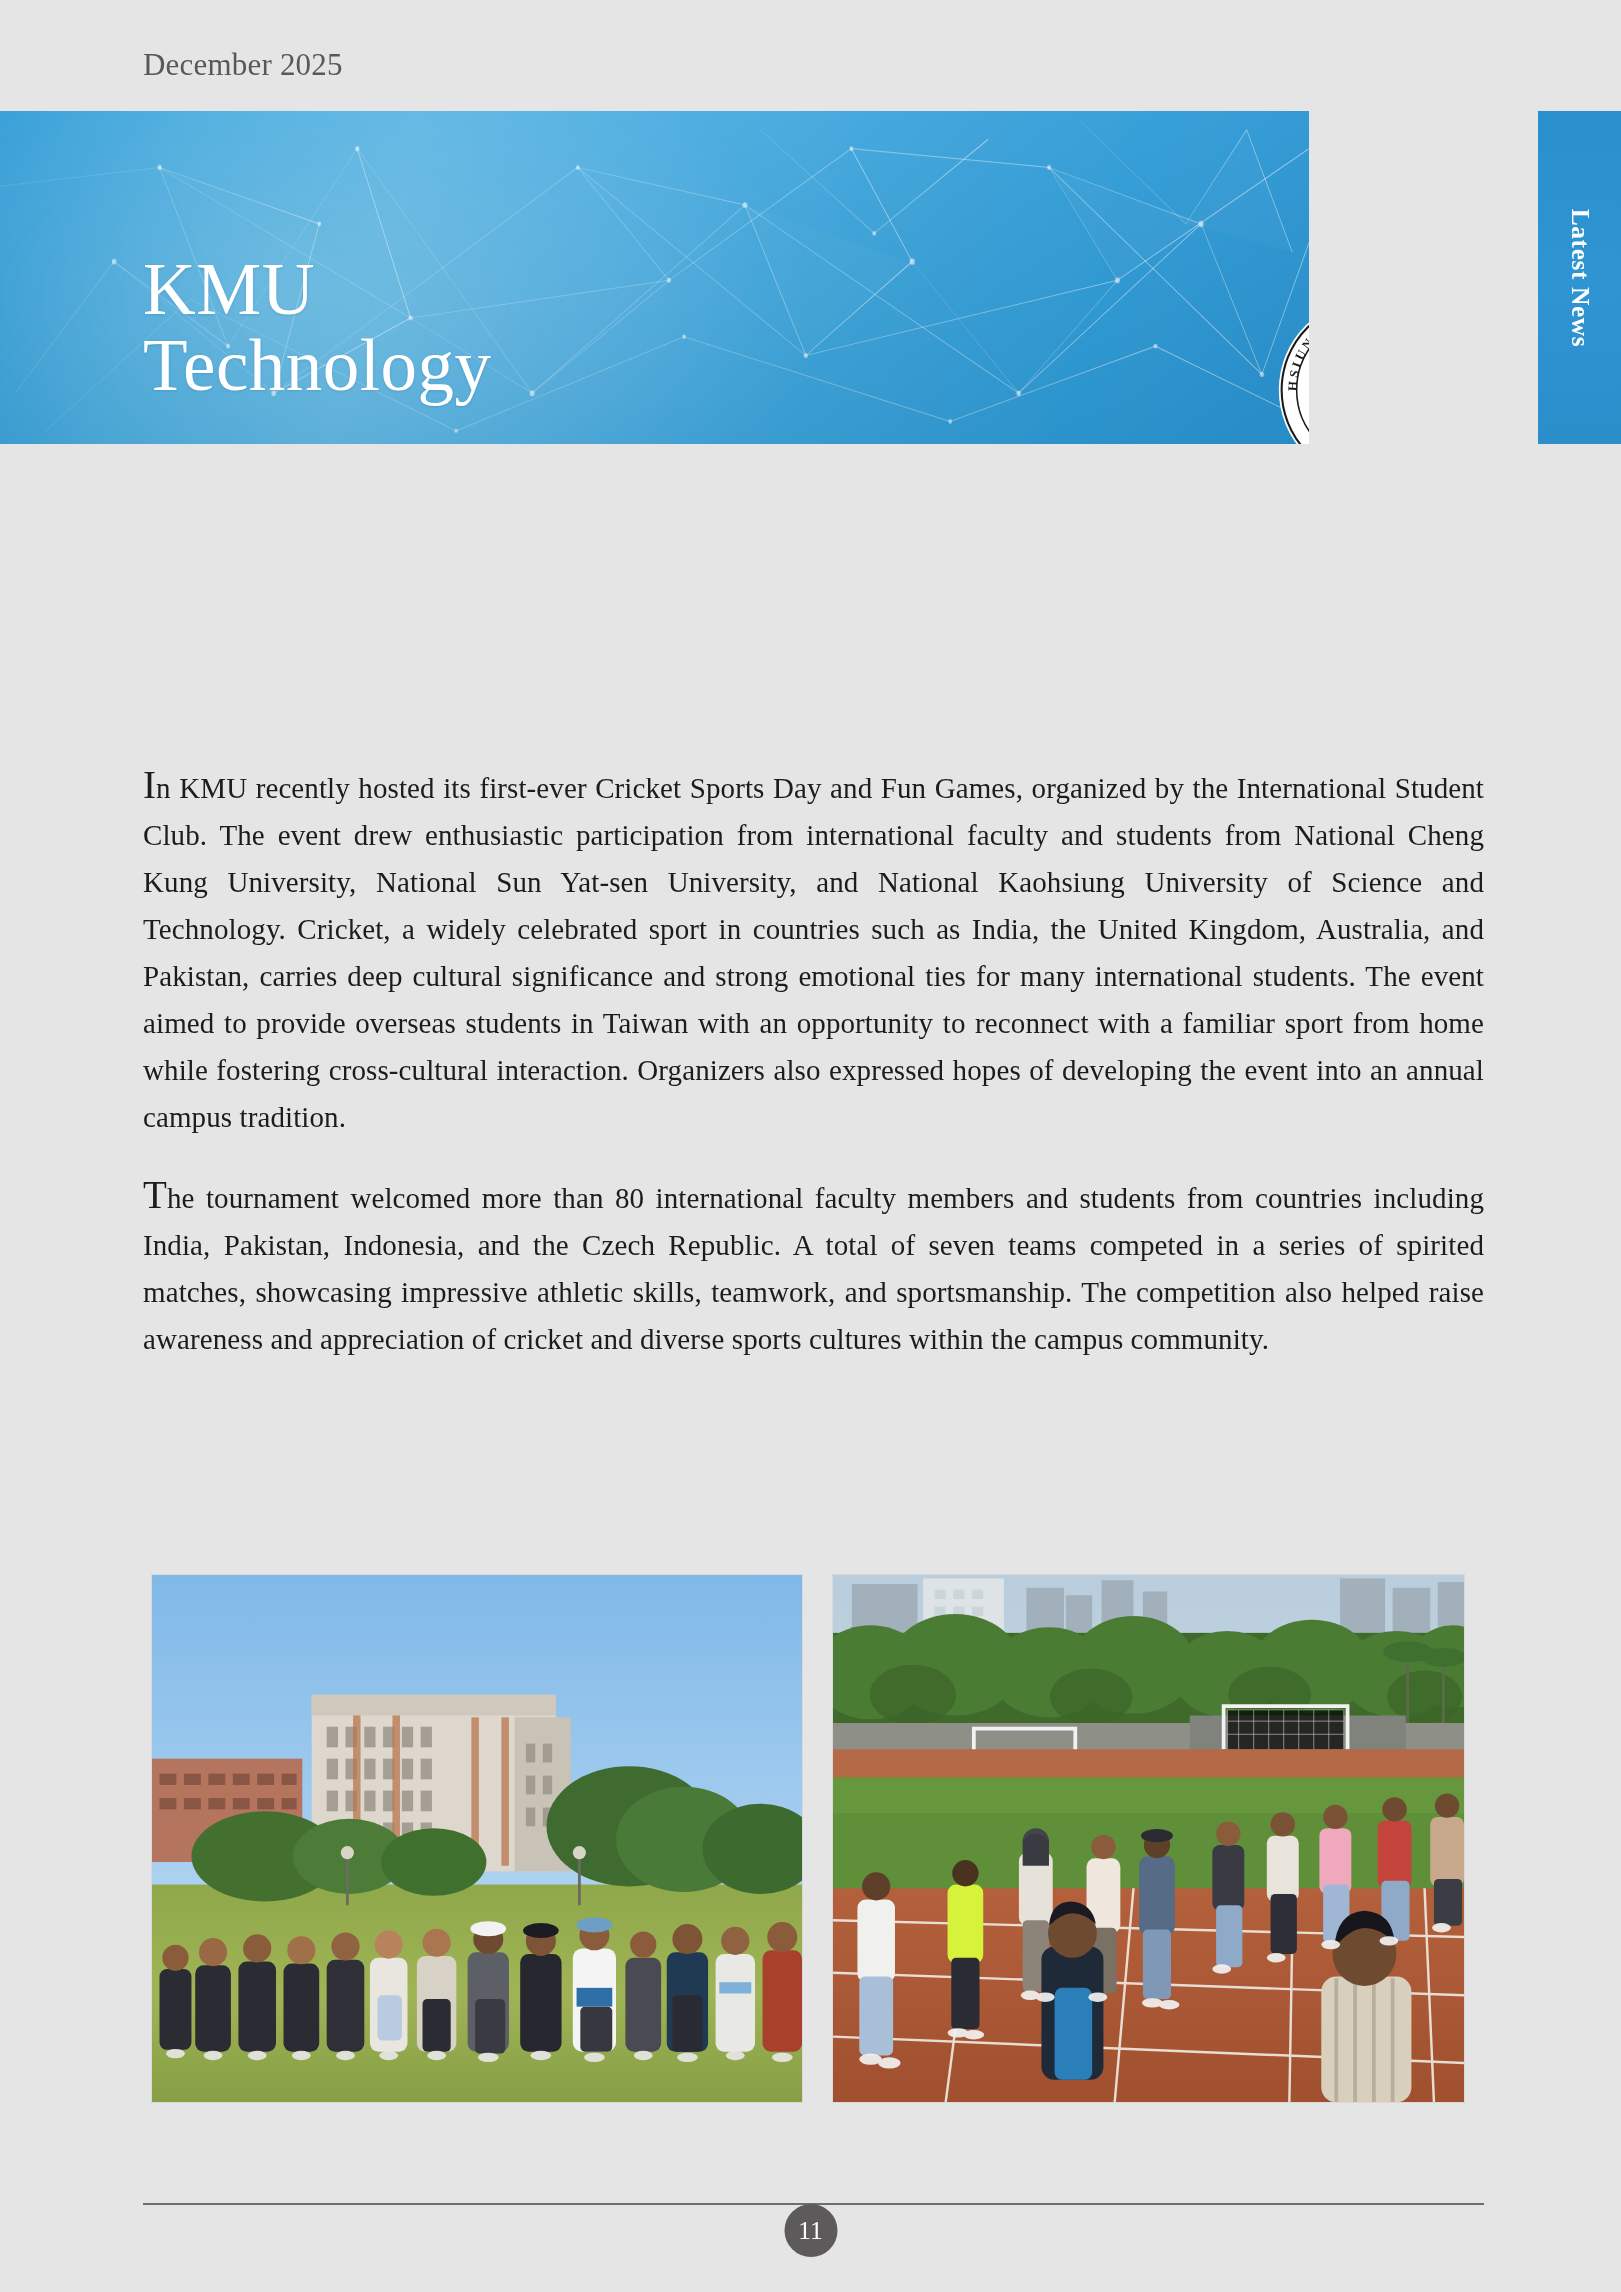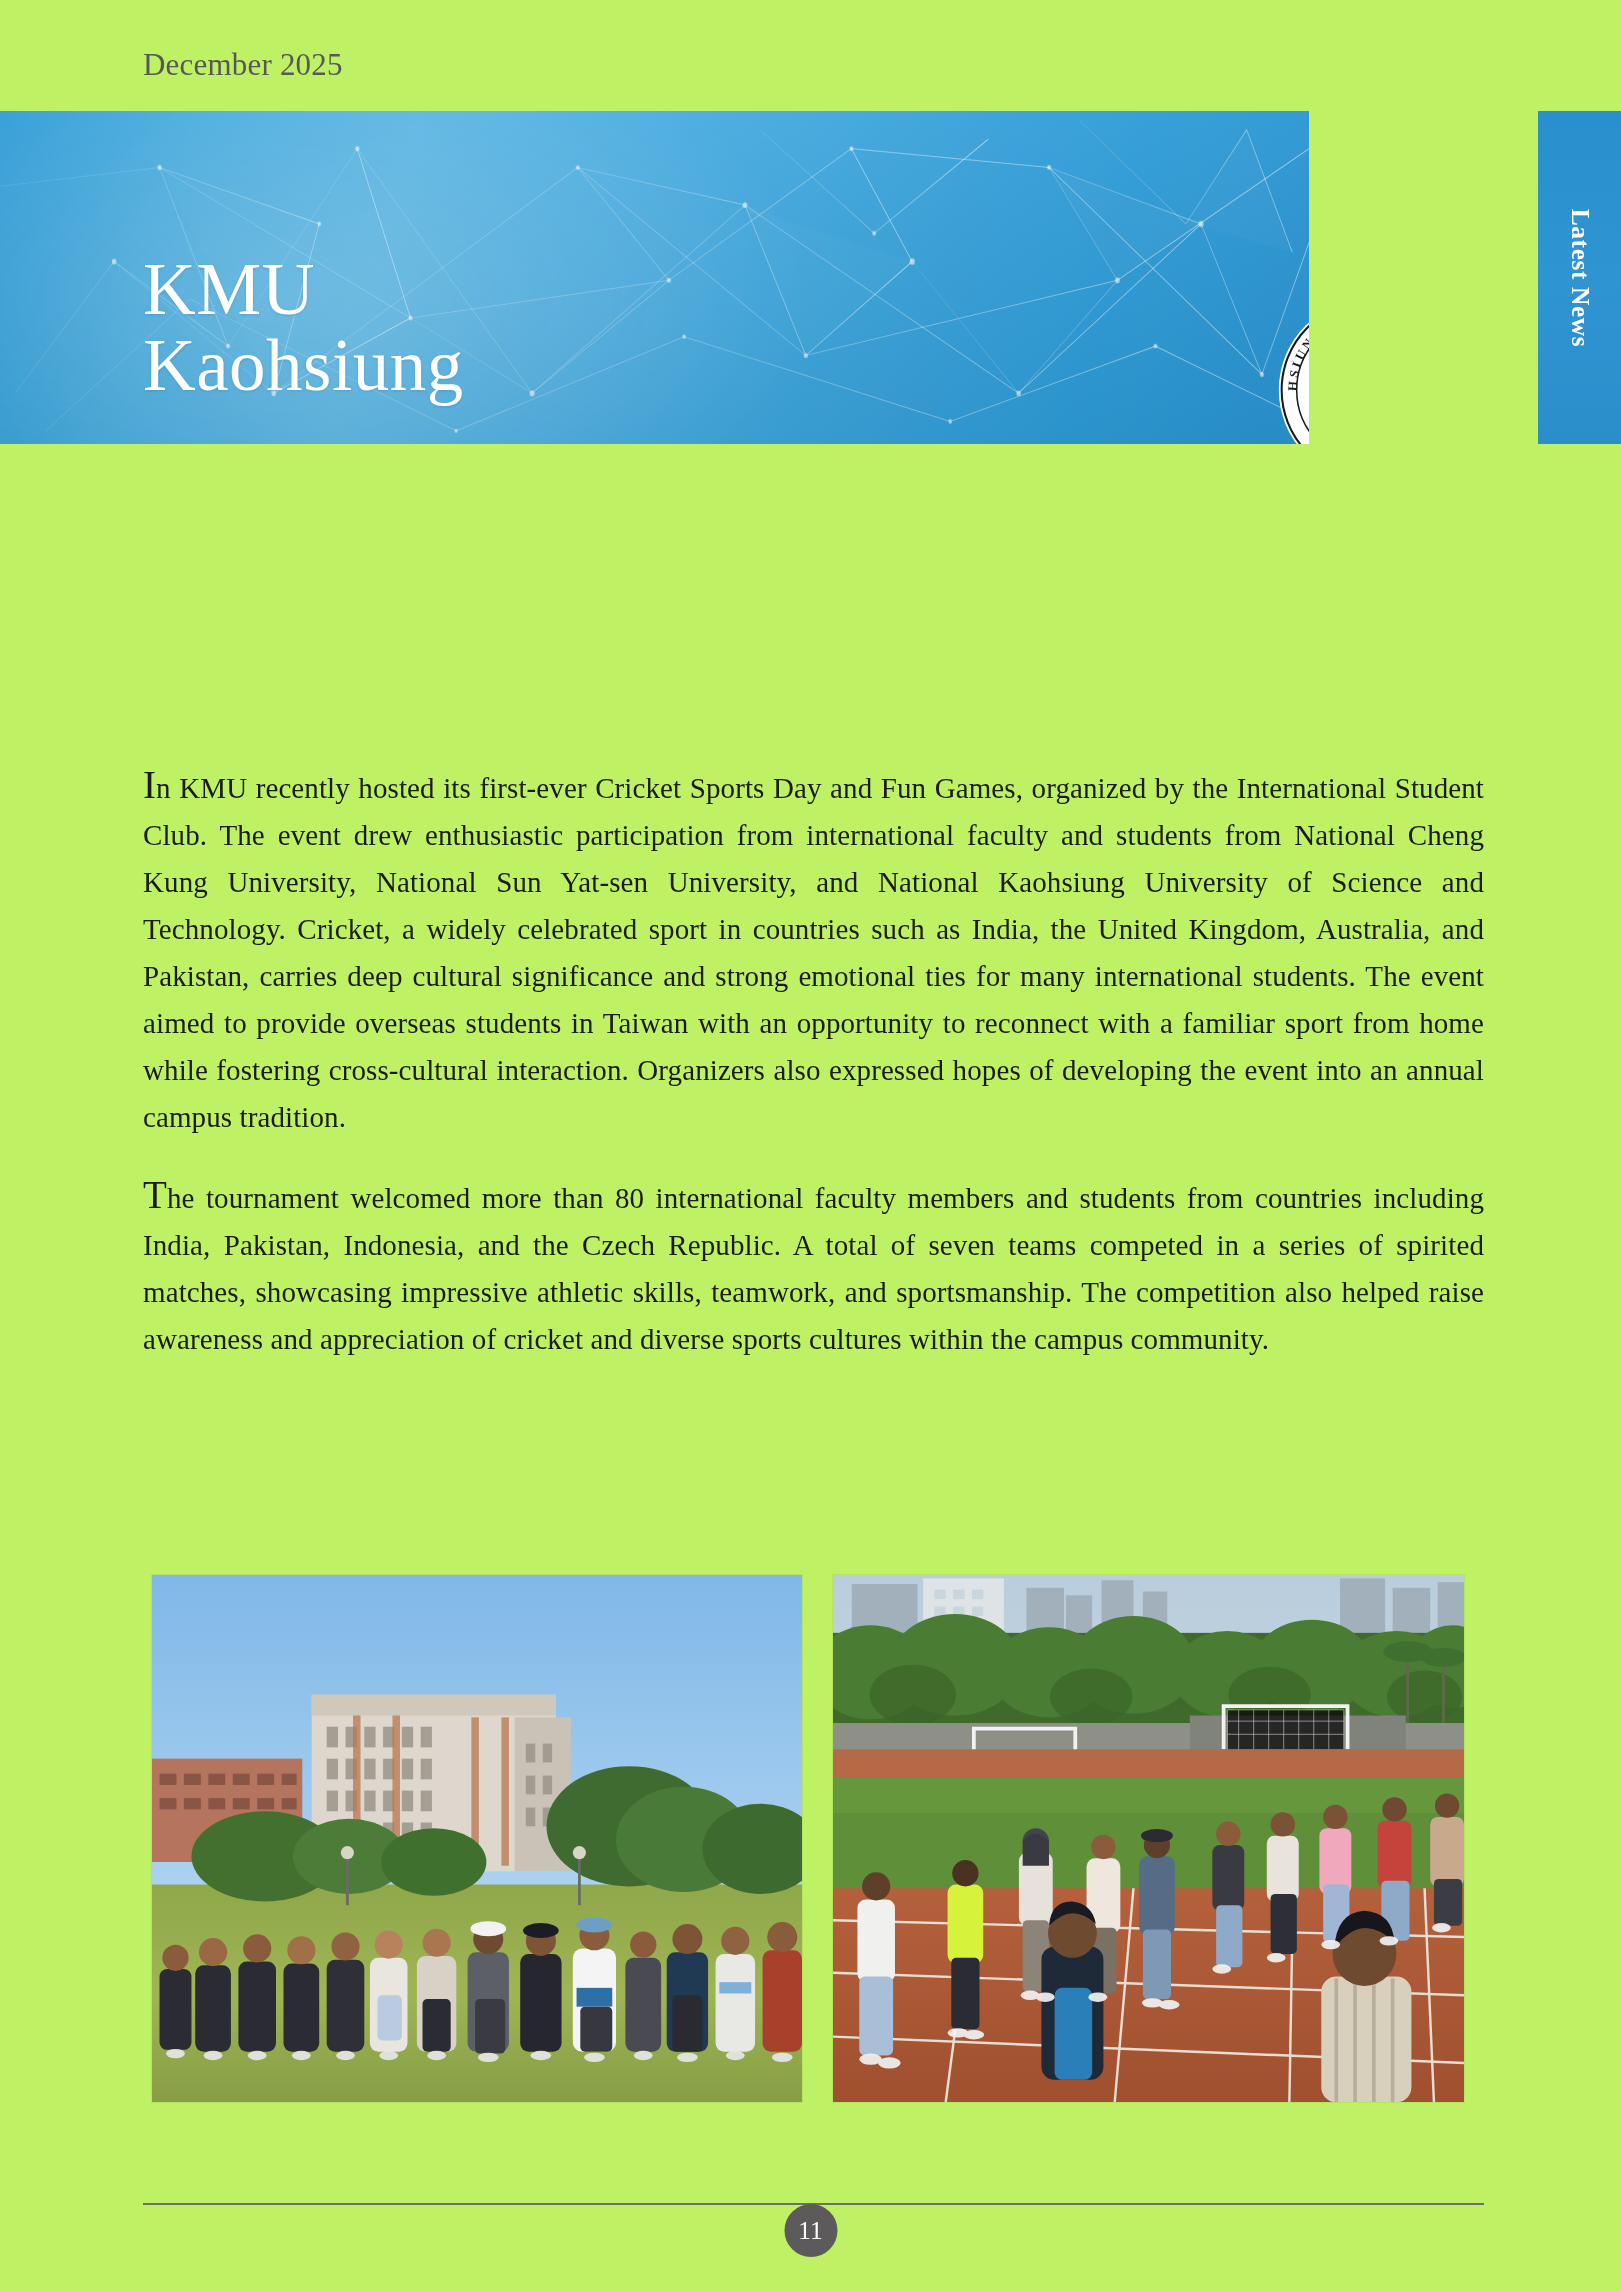--- a/index.html
+++ b/index.html
@@ -9,21 +9,21 @@
     height: 2293px;
     background: #ffffff;
     font-family: "Liberation Serif", "DejaVu Serif", serif;
     overflow: hidden;
   }
 
   .page {
     position: relative;
     width: 1621px;
     height: 2293px;
-    background: #bef264;
+    background: #e5e5e5;
   }
 
   
   .date-line {
     position: absolute;
     left: 143px;
     top: 47px;
     font-size: 31px;
     color: #58585a;
     letter-spacing: 0.2px;
@@ -246,21 +246,21 @@
         <circle cx="900" cy="240" r="2.3"></circle>
           <circle cx="600" cy="340" r="2.2"></circle>
         <circle cx="1520" cy="250" r="2.6"></circle>
           <circle cx="1150" cy="130" r="2.5"></circle>
       </g>
     </svg>
     <div class="banner-sheen"></div>
 
     <div class="masthead-title">
       <span>KMU</span>
-      <span class="line2">Kaohsiung</span>
+      <span class="line2">Technology</span>
     </div>
 
     <div class="seal-wrap">
       <svg viewBox="0 0 200 200">
         <defs>
           <path id="arcTop" d="M 22,100 A 78,78 0 0 1 178,100" fill="none"></path>
           <path id="arcBot" d="M 30,100 A 70,70 0 0 0 170,100" fill="none"></path>
           <clipPath id="globeClip">
               <circle cx="100" cy="102" r="62"></circle>
             </clipPath>

